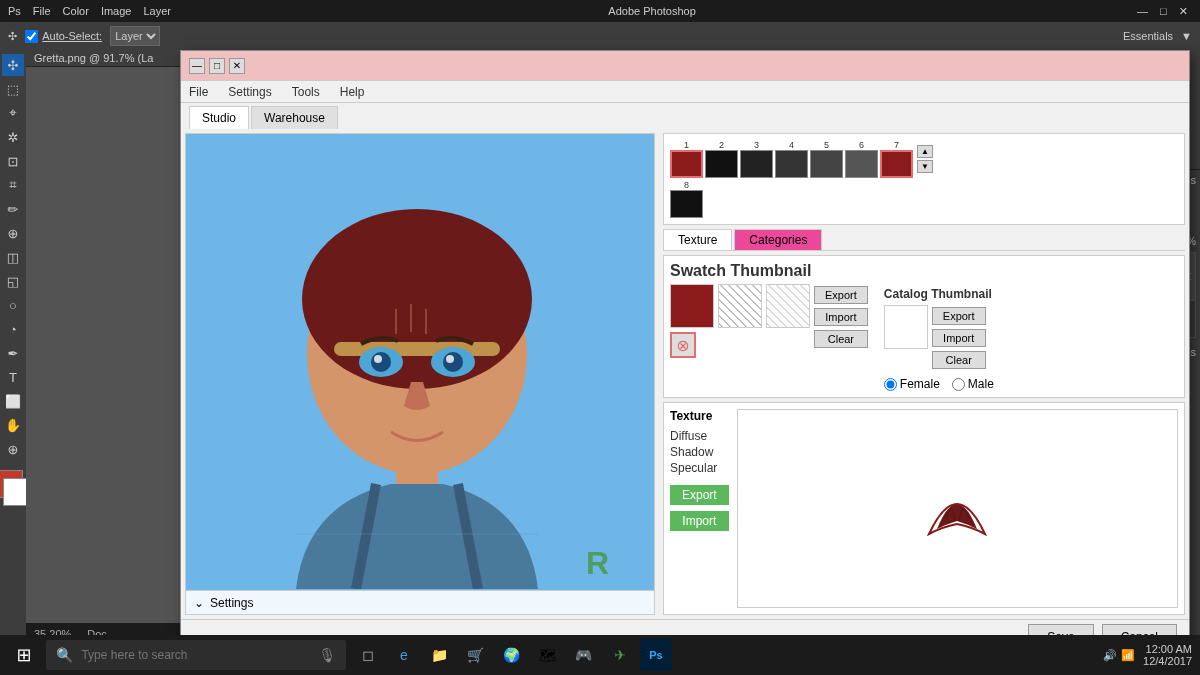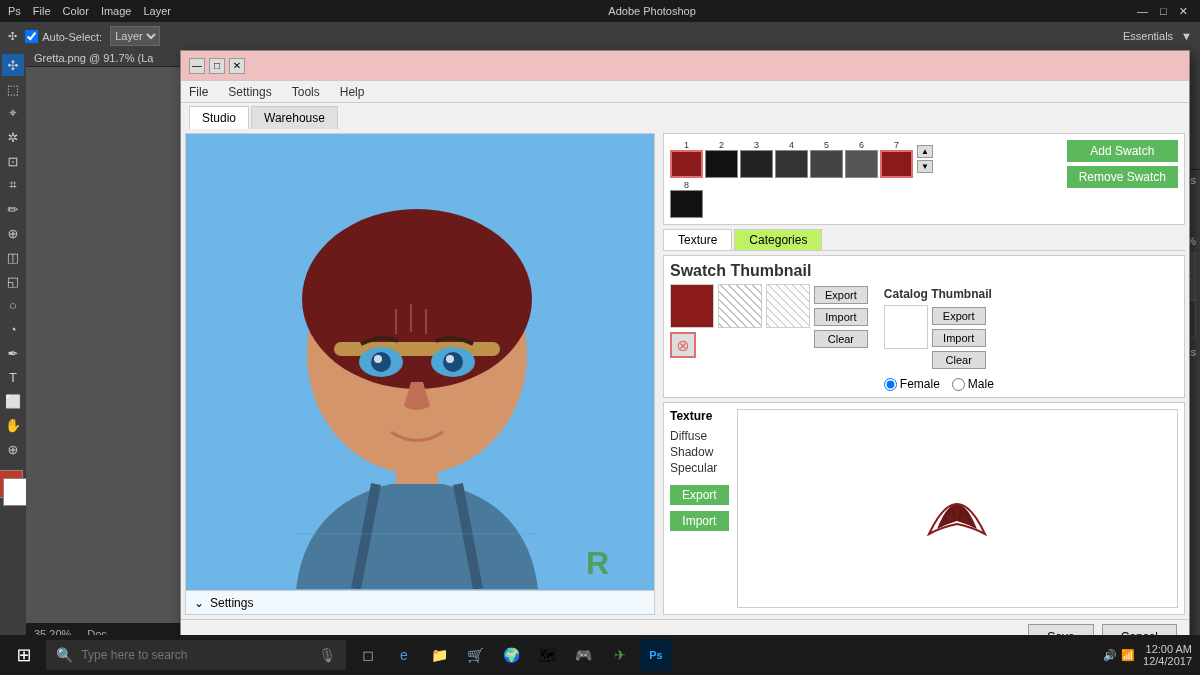--- a/index.html
+++ b/index.html
@@ -287,21 +287,21 @@
     <span style="color:#ccc;font-size:11px;">Adobe Photoshop</span>
     <span style="display:flex;gap:4px;">
       <span style="color:#ccc;cursor:pointer;padding:0 4px;">—</span>
       <span style="color:#ccc;cursor:pointer;padding:0 4px;">□</span>
       <span style="color:#ccc;cursor:pointer;padding:0 4px;">✕</span>
     </span>
   </div>
 
   <div class="ps-options-bar">
     <span style="color:#ccc;font-size:11px;">✣</span>
-    <label style="color:#ccc;font-size:11px;display:flex;align-items:flex-end;gap:4px;">
+    <label style="color:#ccc;font-size:11px;display:flex;align-items:center;gap:4px;text-decoration:underline;">
       <input type="checkbox" checked="" style=""> Auto-Select:
     </label>
     <select style="font-size:11px;height:20px;background:#555;color:#ccc;border:1px solid #666;">
       <option>Layer</option>
     </select>
     <span style="margin-left:auto;color:#ccc;font-size:11px;">Essentials</span>
     <span style="color:#ccc;font-size:11px;">▼</span>
   </div>
 
   <div class="ps-workspace">
@@ -614,29 +614,25 @@
               <div style="width:16px;height:13px;background:#ddd;border:1px solid #999;font-size:8px;display:flex;align-items:center;justify-content:center;cursor:pointer;">▼</div>
             </div>
           </div>
           <div style="display:flex;align-items:center;gap:2px;">
             <div>
               <div style="font-size:9px;color:#333;text-align:center;">8</div>
               <div style="width:33px;height:28px;background:#111111;border:1px solid #888;cursor:pointer;"></div>
             </div>
           </div>
         </div>
-        <div style="display:flex;flex-direction:column;gap:4px;">
-          <button style="padding:4px 12px;background:#5cb85c;color:white;border:none;cursor:pointer;font-size:12px;">Add Swatch</button>
-          <button style="padding:4px 12px;background:#5cb85c;color:white;border:none;cursor:pointer;font-size:12px;">Remove Swatch</button>
-        </div>
       </div>
 
       <div style="display:flex;gap:2px;border-bottom:1px solid #ccc;">
         <div style="padding:3px 14px;border:1px solid #ccc;border-bottom:none;background:white;cursor:pointer;font-size:12px;">Texture</div>
-        <div style="padding:3px 14px;border:1px solid #ccc;border-bottom:none;background:#bef264;cursor:pointer;font-size:12px;">Categories</div>
+        <div style="padding:3px 14px;border:1px solid #ccc;border-bottom:none;background:#ec4899;cursor:pointer;font-size:12px;">Categories</div>
       </div>
 
       <div style="background:white;border:1px solid #ccc;padding:6px;display:flex;gap:16px;">
 
         <div style="display:flex;flex-direction:column;gap:4px;">
           <div style="font-size:16px;font-weight:bold;color:#333;">Swatch Thumbnail</div>
           <div style="display:flex;gap:4px;align-items:flex-start;">
             <div style="display:flex;flex-direction:column;gap:4px;">
               <div style="display:flex;gap:4px;">
                 <div style="width:44px;height:44px;background:#8B1A1A;border:1px solid #ccc;cursor:pointer;"></div>

